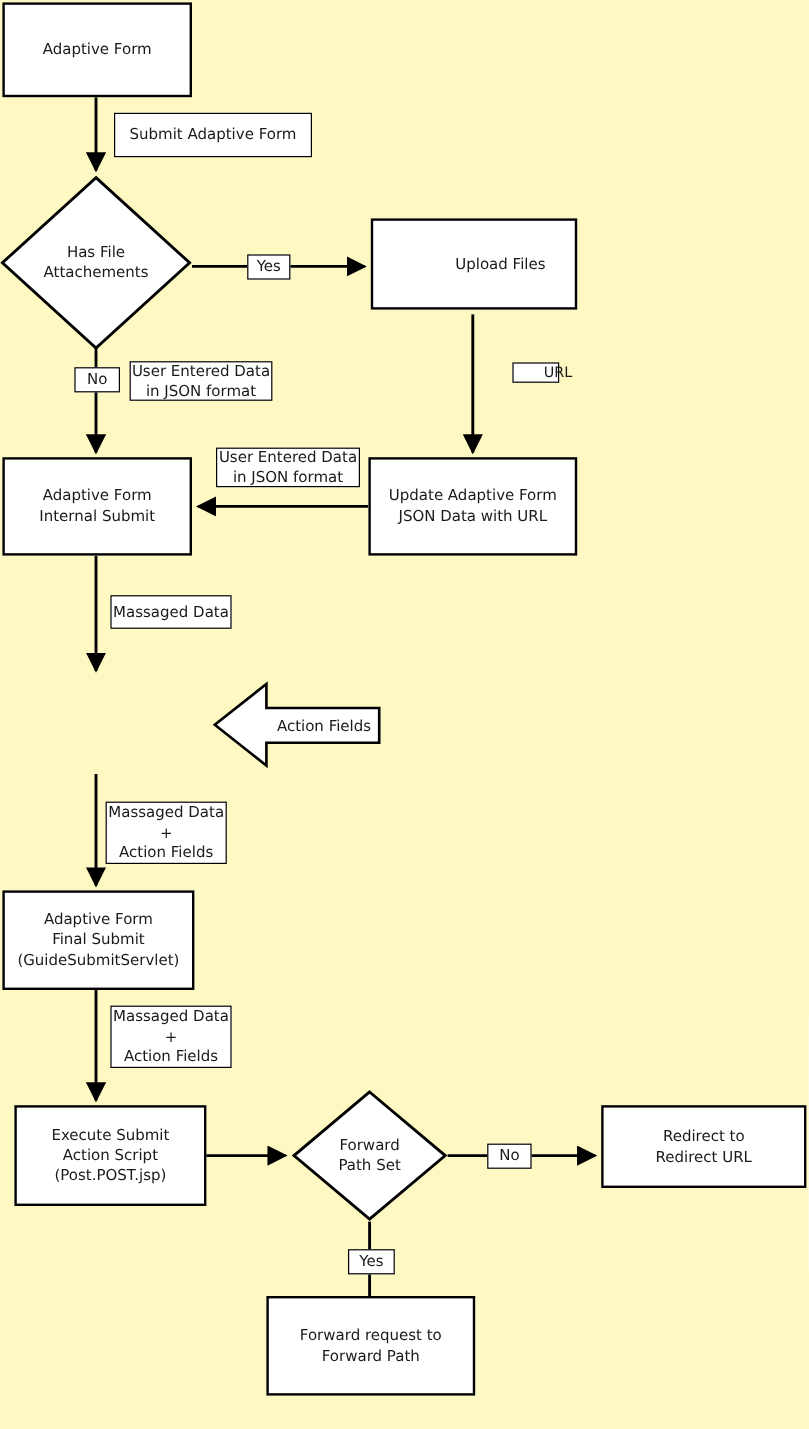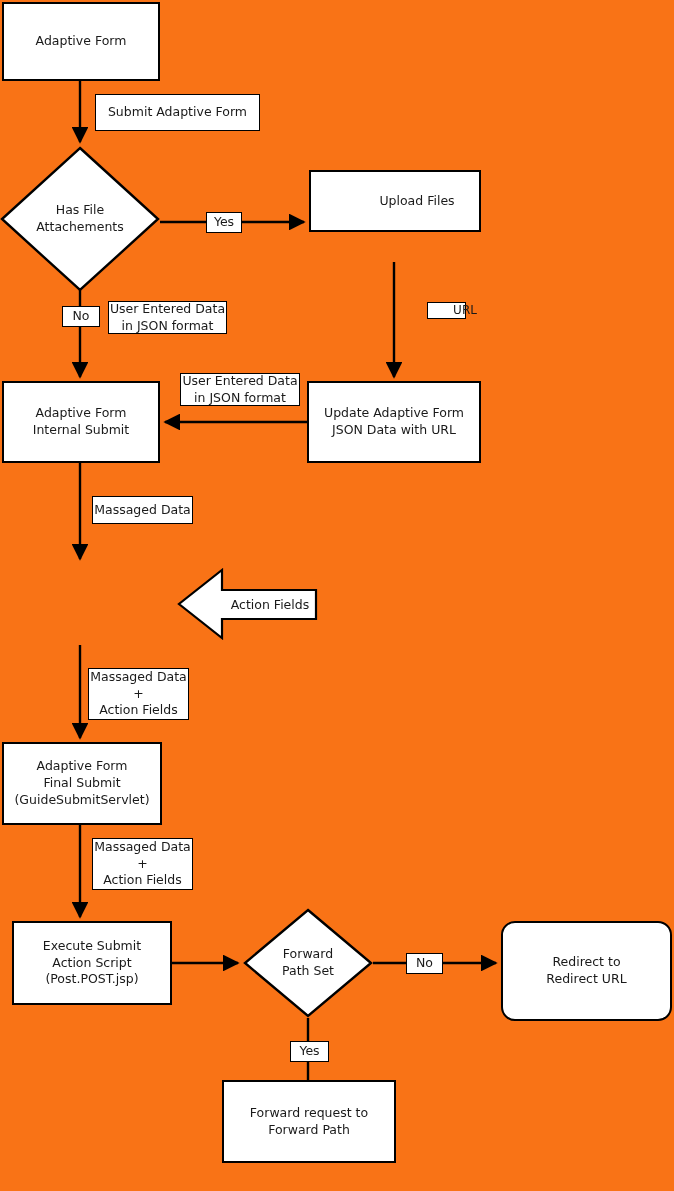--- a/index.html
+++ b/index.html
@@ -4,21 +4,21 @@
 <style>
   html, body {
     margin: 0;
     padding: 0;
     background: #ffffff;
   }
   #canvas {
     position: relative;
     width: 674px;
     height: 1191px;
-    background: #f97316;
+    background: #fef9c3;
     font-family: "DejaVu Sans", "Liberation Sans", sans-serif;
     overflow: hidden;
   }
   #wires {
     position: absolute;
     left: 0;
     top: 0;
     width: 674px;
     height: 1191px;
     pointer-events: none;
@@ -155,21 +155,21 @@
       <polygon points="80,2 158,73 80,144 2,73" fill="#ffffff" stroke="#000000" stroke-width="2.4"></polygon>
     </svg>
     <div class="dtext">Has File
 Attachements</div>
   </div>
 
   <div class="label" style="left:206px; top:212px; width:36px; height:21px;">
     <span>Yes</span>
   </div>
 
-  <div class="node" style="left:309px; top:170px; width:172px; height:62px;padding-left:44px;">
+  <div class="node" style="left:309px; top:182px; width:172px; height:76px;padding-left:44px;">
     <span class="nodetext">Upload Files</span>
   </div>
 
   <div class="label" style="left:62px; top:306px; width:38px; height:21px;">
     <span>No</span>
   </div>
 
   <div class="label" style="left:108px; top:301px; width:119px; height:33px;">
     <span>User Entered Data
 in JSON format</span>
@@ -235,21 +235,21 @@
       <polygon points="65,2 128,55 65,108 2,55" fill="#ffffff" stroke="#000000" stroke-width="2.4"></polygon>
     </svg>
     <div class="dtext">Forward
 Path Set</div>
   </div>
 
   <div class="label" style="left:406px; top:953px; width:37px; height:21px;">
     <span>No</span>
   </div>
 
-  <div class="node" style="left:501px; top:921px; width:171px; height:100px;border-radius:14px;">
+  <div class="node" style="left:501px; top:921px; width:171px; height:69px;">
     <span class="nodetext">Redirect to
 Redirect URL</span>
   </div>
 
   <div class="label" style="left:290px; top:1041px; width:39px; height:21px;">
     <span>Yes</span>
   </div>
 
   <div class="node" style="left:222px; top:1080px; width:174px; height:83px;">
     <span class="nodetext">Forward request to

